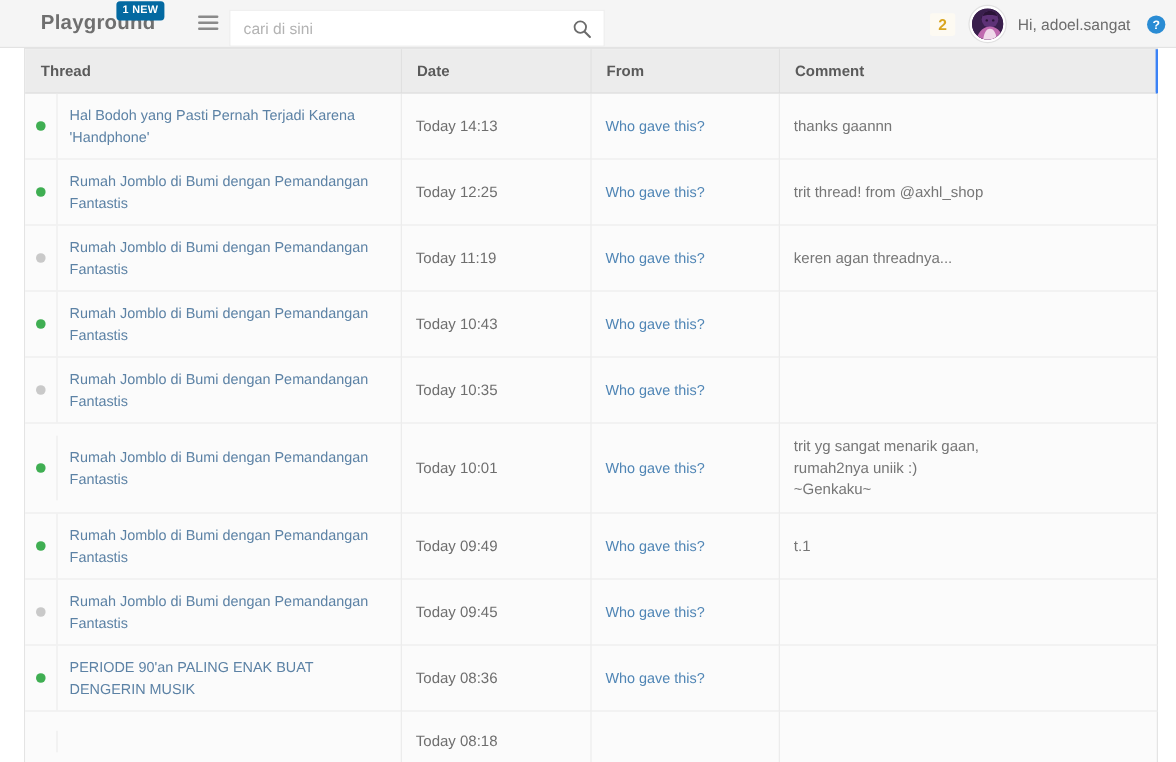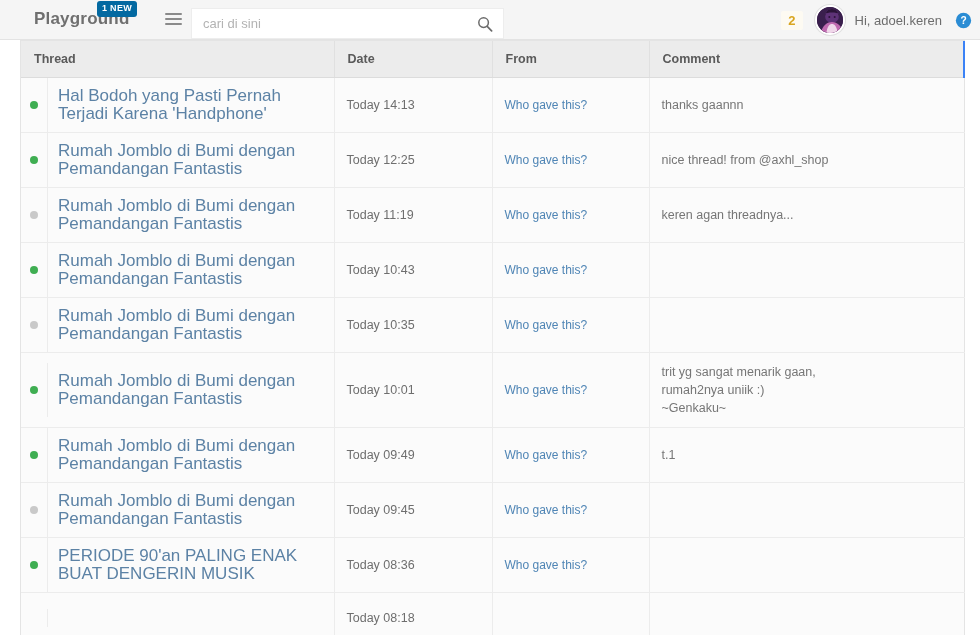--- a/index.html
+++ b/index.html
@@ -199,21 +199,21 @@
   .dot.on  { background: #3fae52; }
   .dot.off { background: #c9c9c9; }
   .thread-title-cell {
     flex: 1;
     display: flex;
     align-items: center;
     padding: 9px 10px 9px 10px;
   }
   .thread-link {
     color: #5c82a5;
-    font-size: 17px;
+    font-size: 12px;
     line-height: 18px;
     text-decoration: none;
     cursor: pointer;
   }
   .from-link {
     color: #4f85b5;
     font-size: 12px;
     text-decoration: none;
     cursor: pointer;
   }
@@ -251,21 +251,21 @@
         <rect width="30" height="30" fill="#3a1f4d"></rect>
         <circle cx="15" cy="9" r="7" fill="#5e3277"></circle>
         <path d="M3 30 C4 19 10 15 15 15 C20 15 26 19 27 30 Z" fill="#c06ab0"></path>
         <path d="M9 30 C9.5 20 12 17 15 17 C18 17 20.5 20 21 30 Z" fill="#f0d8ea"></path>
         <path d="M8 11 C8 5 11 2 15 2 C19 2 22 5 22 11 L22 7 C20 5 10 5 8 7 Z" fill="#2b1438"></path>
         <circle cx="12.3" cy="10" r="1" fill="#2b1438"></circle>
         <circle cx="17.7" cy="10" r="1" fill="#2b1438"></circle>
       </svg>
     </span>
 
-    <span class="greeting">Hi, adoel.keren</span>
+    <span class="greeting">Hi, adoel.sangat</span>
 
     <svg class="help-icon" viewBox="0 0 20 20">
       <circle cx="10" cy="10" r="9" fill="#2a8cd4"></circle>
       <text x="10" y="14.6" font-family="Liberation Sans, sans-serif" font-size="12" font-weight="bold" fill="#ffffff" text-anchor="middle">?</text>
     </svg>
   </div>
 </div>
 
 <div class="content">
 
@@ -302,21 +302,21 @@
                 <div class="dot-cell">
                   <span class="dot on"></span>
                 </div>
                 <div class="thread-title-cell">
                   <a class="thread-link">Rumah Jomblo di Bumi dengan Pemandangan Fantastis</a>
                 </div>
               </div>
             </td>
             <td>Today 12:25</td>
             <td><a class="from-link">Who gave this?</a></td>
-            <td class="cell-comment"><span class="comment-text">nice thread! from @axhl_shop</span></td>
+            <td class="cell-comment"><span class="comment-text">trit thread! from @axhl_shop</span></td>
           </tr>
           <tr>
             <td class="td-thread">
               <div class="thread-inner">
                 <div class="dot-cell">
                   <span class="dot off"></span>
                 </div>
                 <div class="thread-title-cell">
                   <a class="thread-link">Rumah Jomblo di Bumi dengan Pemandangan Fantastis</a>
                 </div>

